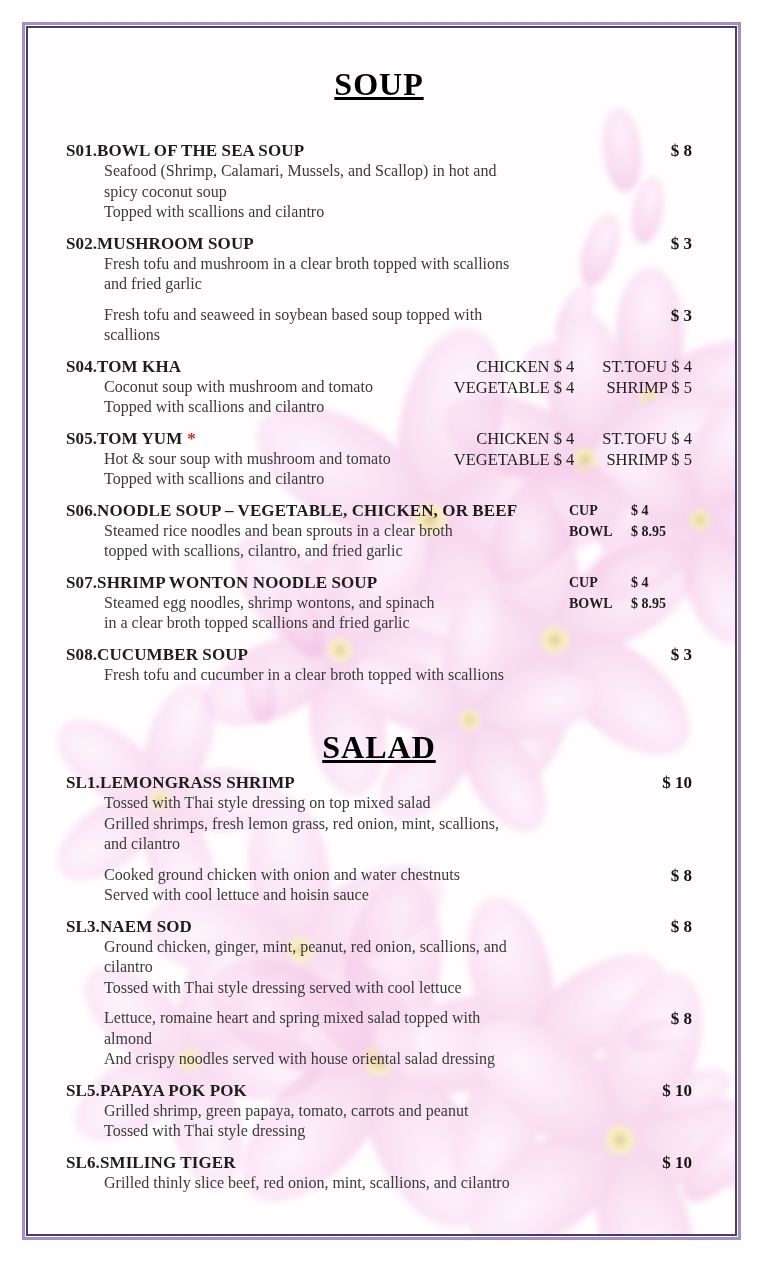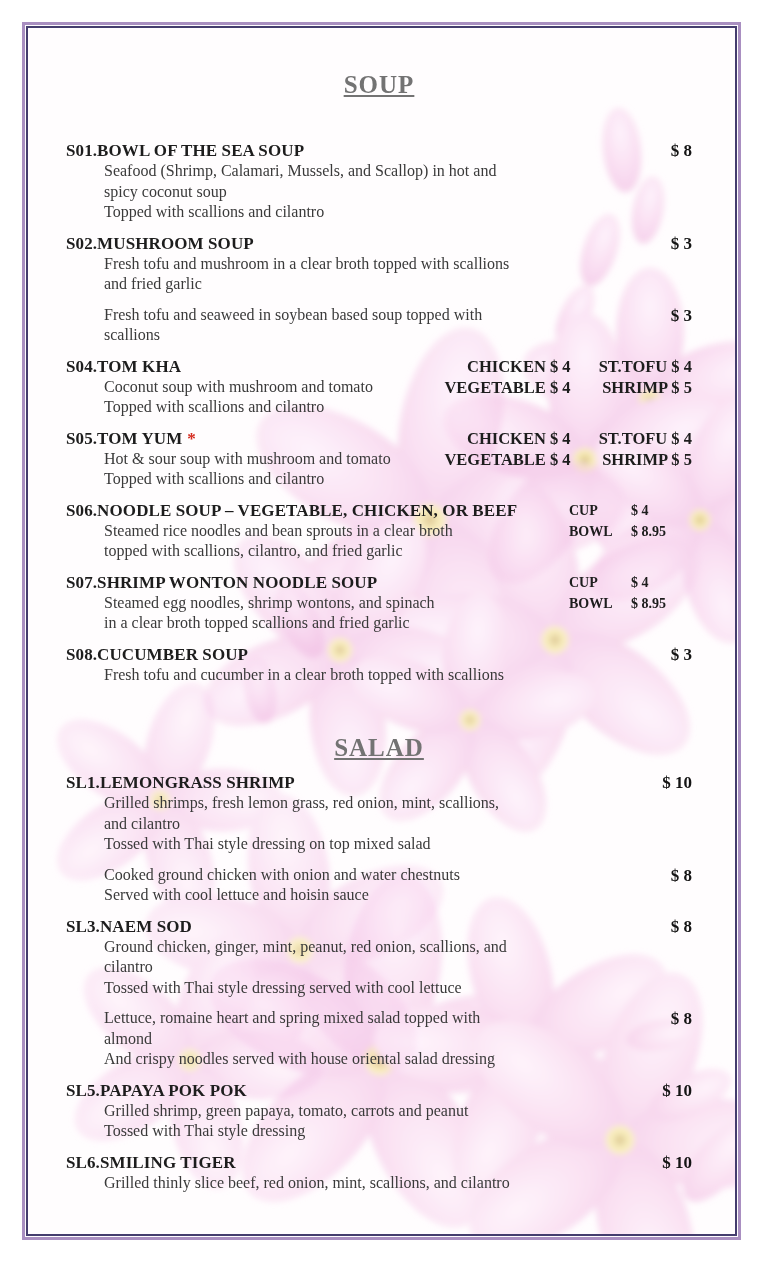--- a/index.html
+++ b/index.html
@@ -14,22 +14,22 @@
     border:3px solid #a98fc1;background:#fffdfe;
   }
   .frame-inner{
     position:absolute;inset:1px;border:2px solid #443d6e;overflow:hidden;background:#fffdfe;
   }
   
   .bg-art{position:absolute;left:0;top:0;pointer-events:none;}
   
   .content{position:absolute;left:38px;top:0;width:626px;}
   .section-title{
-    text-align:center;font-weight:bold;font-size:25px;line-height:33px;
-    color:#737373;text-decoration:underline;letter-spacing:1px;
+    text-align:center;font-weight:bold;font-size:32px;line-height:33px;
+    color:#000000;text-decoration:underline;letter-spacing:1px;
     margin:40px 0 39px 0;
   }
   .section + .section .section-title{margin:46px 0 8px 0;}
   .item{position:relative;margin-bottom:10px;}
   .item-head{
     font-size:17px;line-height:21px;font-weight:bold;color:#1d1d1d;
     letter-spacing:0.1px;
   }
   .code{}
   .spicy{color:#d42a1e;margin-left:5px;font-weight:bold;}
@@ -37,21 +37,21 @@
     position:absolute;right:0;top:0;font-size:17px;line-height:21px;
     font-weight:bold;color:#141414;
   }
   .desc{
     font-size:16px;line-height:20.5px;color:#3a3a3a;padding-left:38px;
     max-width:420px;
   }
   .variants{
     position:absolute;right:0;top:0;display:grid;
     grid-template-columns:auto auto;column-gap:28px;
-    font-weight:bold;font-size:16.5px;line-height:21px;color:#1d1d1d;
+    font-weight:normal;font-size:16.5px;line-height:21px;color:#1d1d1d;
     text-align:right;
   }
   .sizes{
     position:absolute;right:26px;top:0;display:grid;
     grid-template-columns:56px auto;column-gap:6px;
     font-weight:bold;font-size:14px;line-height:21px;color:#1d1d1d;
   }
 </style>
 </head>
 <body>
@@ -190,22 +190,22 @@
             <div class="item-head"><span class="code">S08.</span><span class="iname">CUCUMBER SOUP</span></div>
             <span class="price">$ 3</span>
             <div class="desc">Fresh tofu and cucumber in a clear broth topped with scallions</div>
           </div>
         </section>
         <section class="section">
           <div class="section-title">SALAD</div>
           <div class="item">
             <div class="item-head"><span class="code">SL1.</span><span class="iname">LEMONGRASS SHRIMP</span></div>
             <span class="price">$ 10</span>
+            <div class="desc">Tossed with Thai style dressing on top mixed salad</div>
             <div class="desc">Grilled shrimps, fresh lemon grass, red onion, mint, scallions, and cilantro</div>
-            <div class="desc">Tossed with Thai style dressing on top mixed salad</div>
           </div>
           <div class="item">
             <span class="price">$ 8</span>
             <div class="desc">Cooked ground chicken with onion and water chestnuts</div>
             <div class="desc">Served with cool lettuce and hoisin sauce</div>
           </div>
           <div class="item">
             <div class="item-head"><span class="code">SL3.</span><span class="iname">NAEM SOD</span></div>
             <span class="price">$ 8</span>
             <div class="desc">Ground chicken, ginger, mint, peanut, red onion, scallions, and cilantro</div>

